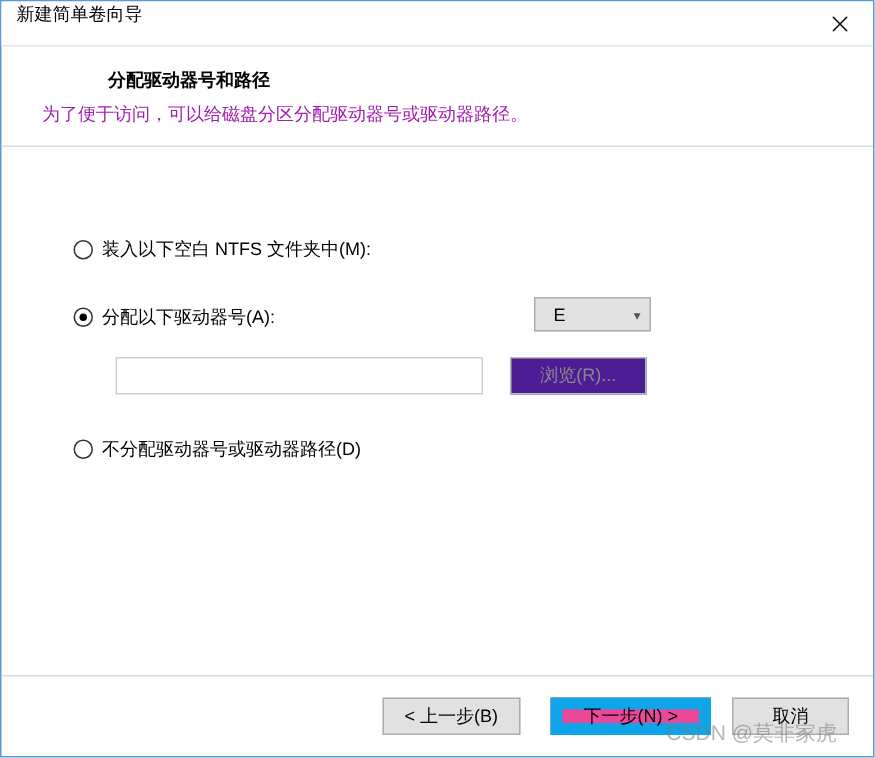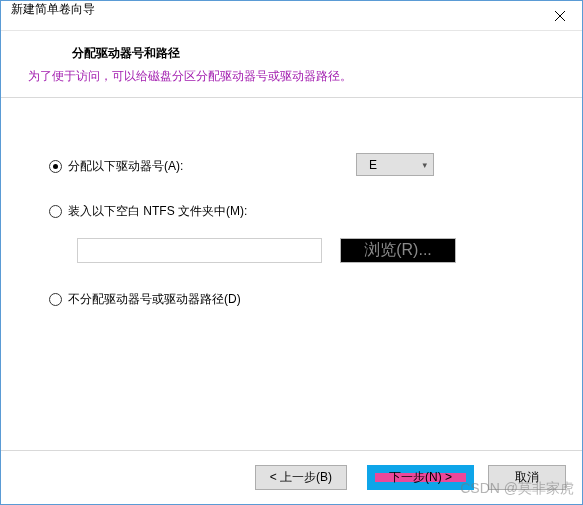--- a/index.html
+++ b/index.html
@@ -118,26 +118,26 @@
     margin-top: -10px;
     margin-bottom: 28px;
   }
   .mount-input {
     width: 245px;
     height: 25px;
     border: 1px solid #cfcfcf;
     background: #fff;
   }
   .browse-btn {
-    width: 116px;
+    width: 91px;
     height: 25px;
     border: 1px solid #b9b9b9;
-    background: #000000;
+    background: #4c1d95;
     color: #8a8a8a;
-    font-size: 16px;
+    font-size: 12px;
     display: flex;
     align-items: center;
     justify-content: center;
   }
   .footer {
     border-top: 1px solid #d9d9d9;
     padding: 14px 16px;
     display: flex;
     justify-content: flex-end;
     gap: 8px;
@@ -155,21 +155,21 @@
     cursor: pointer;
     min-width: 88px;
   }
   .btn.primary {
     border: 8px solid #0ea5e9;
     background: #ec4899;
     margin-left: 12px;
   }
   .watermark {
     position: absolute;
-    right: 8px;
+    right: 24px;
     bottom: 6px;
     font-size: 14px;
     color: rgba(120,120,120,0.55);
     pointer-events: none;
     font-family: "Microsoft YaHei", sans-serif;
   }
 </style>
 </head>
 <body>
 
@@ -188,33 +188,33 @@
   <div class="header-section">
     <div class="header-title">分配驱动器号和路径</div>
     <div class="header-desc">为了便于访问，可以给磁盘分区分配驱动器号或驱动器路径。</div>
   </div>
 
   <div class="divider"></div>
 
   <div class="content">
 
     <div class="radio-row">
+      <span class="radio"></span>
+      <span class="radio-label">装入以下空白 NTFS 文件夹中(M):</span>
+    </div>
+
+    <div class="radio-row">
       <span class="radio checked"></span>
       <span class="radio-label">分配以下驱动器号(A):</span>
       <div class="drive-select">
         <span>E</span>
         <span class="chev">▾</span>
       </div>
     </div>
 
-    <div class="radio-row">
-      <span class="radio"></span>
-      <span class="radio-label">装入以下空白 NTFS 文件夹中(M):</span>
-    </div>
-
     <div class="mount-row">
       <div class="mount-input" value=""></div>
       <div class="browse-btn">浏览(R)...</div>
     </div>
 
     <div class="radio-row" style="margin-bottom:0">
       <span class="radio"></span>
       <span class="radio-label">不分配驱动器号或驱动器路径(D)</span>
     </div>
 

